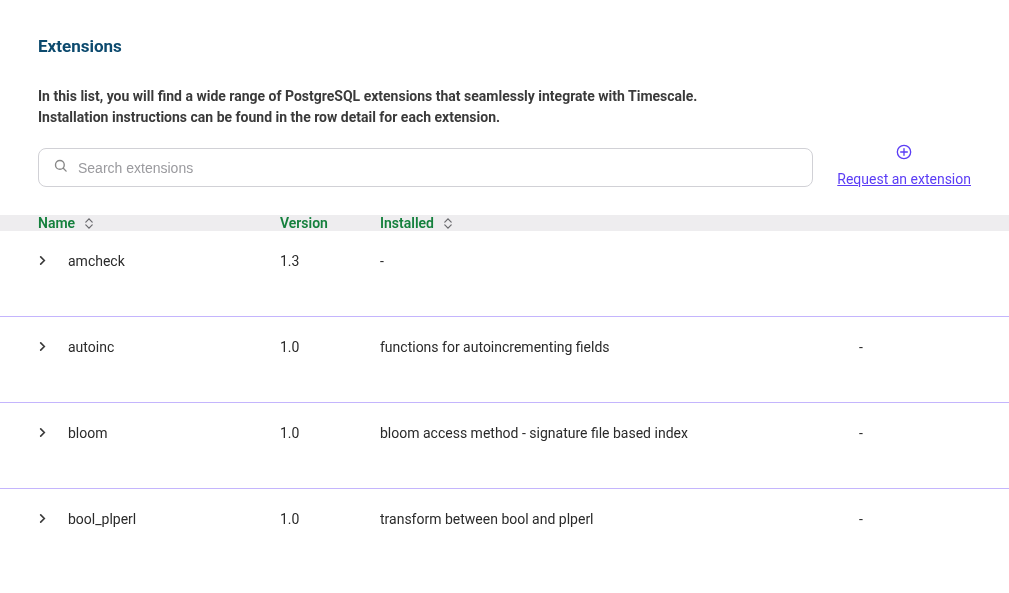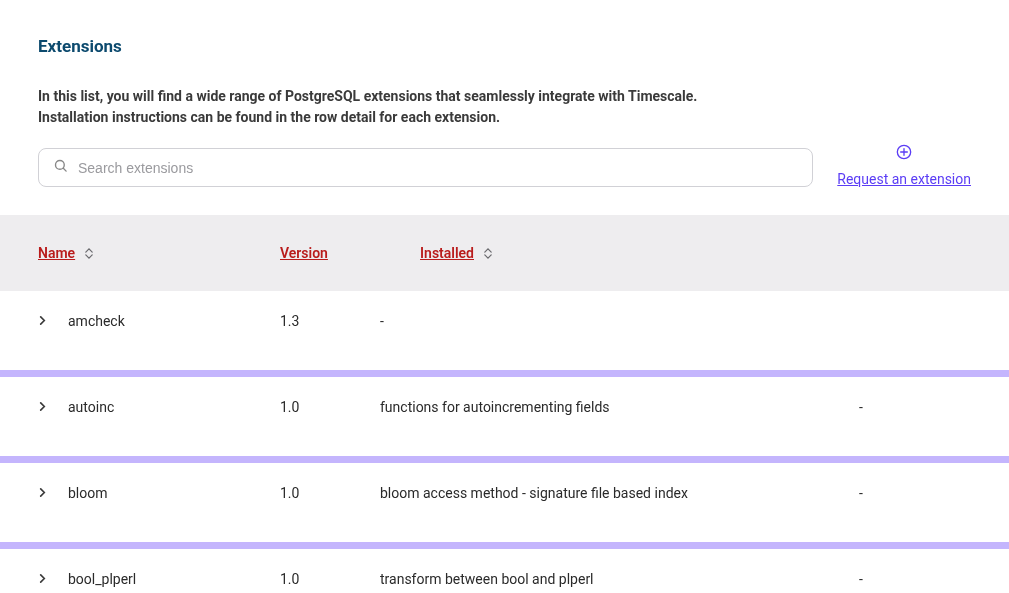--- a/index.html
+++ b/index.html
@@ -88,64 +88,62 @@
       width: 16px;
       height: 16px;
       stroke: #5b3df5;
     }
     .table {
       width: 100%;
     }
     .table-header {
       display: flex;
       background: #eeedef;
-      padding: 30px 0;
+      padding: 0 0;
       font-size: 14px;
       font-weight: 600;
-      color: #b91c1c;
-      text-decoration: underline;
+      color: #15803d;
     }
     .col-name {
       width: 280px;
       padding-left: 38px;
       display: flex;
       align-items: center;
       gap: 10px;
     }
     .col-version {
       width: 100px;
     }
     .col-description {
       flex: 1;
     }
     .col-installed {
       width: 150px;
       padding-right: 38px;
       display: flex;
       align-items: center;
       gap: 10px;
-      justify-content: flex-end;
     }
     .sort-icon {
       display: inline-flex;
       flex-direction: column;
       gap: 1px;
       cursor: pointer;
     }
     .sort-icon svg {
       width: 8px;
       height: 5px;
       stroke: #6a6a6e;
     }
     .table-body {
       width: 100%;
     }
     .table-row {
       display: flex;
-      border-bottom: 7px solid #c4b5fd;
+      border-bottom: 1px solid #c4b5fd;
       min-height: 86px;
       padding-top: 22px;
       font-size: 14px;
       color: #2a2a2a;
     }
     .table-row:last-child {
       border-bottom: none;
     }
     .row-name {
       width: 280px;

